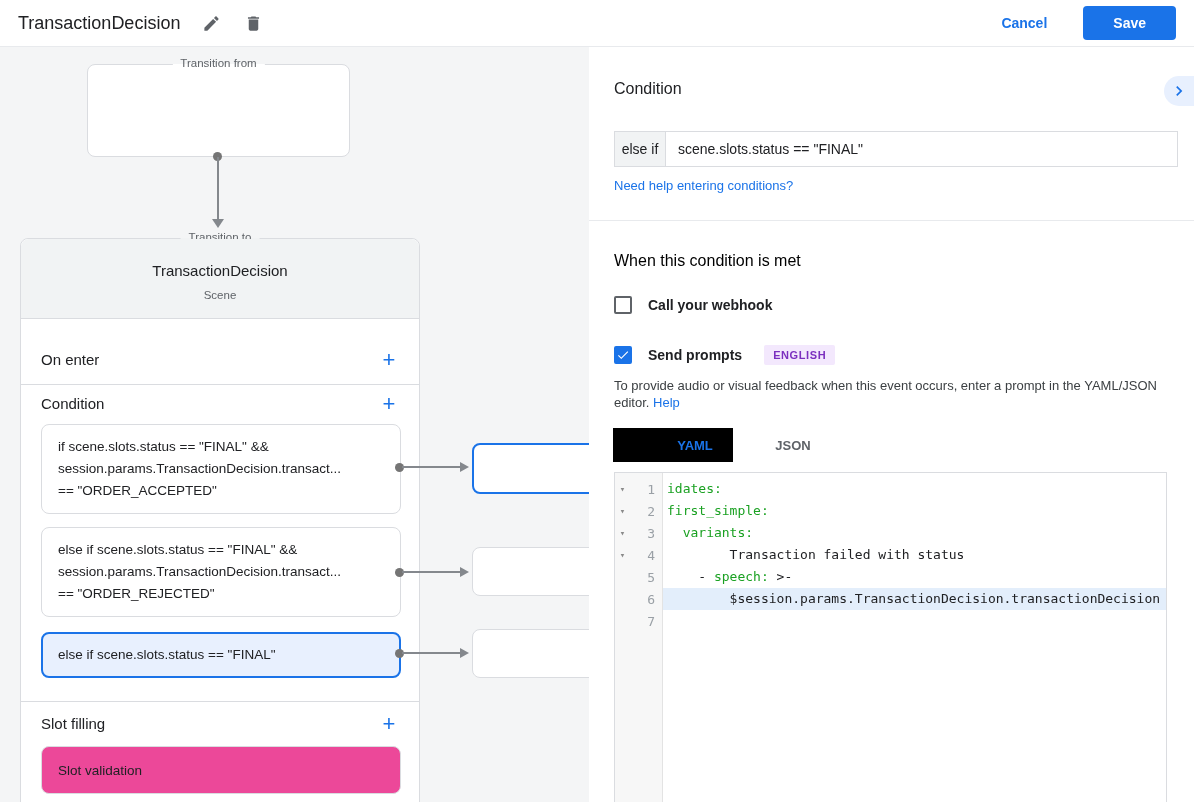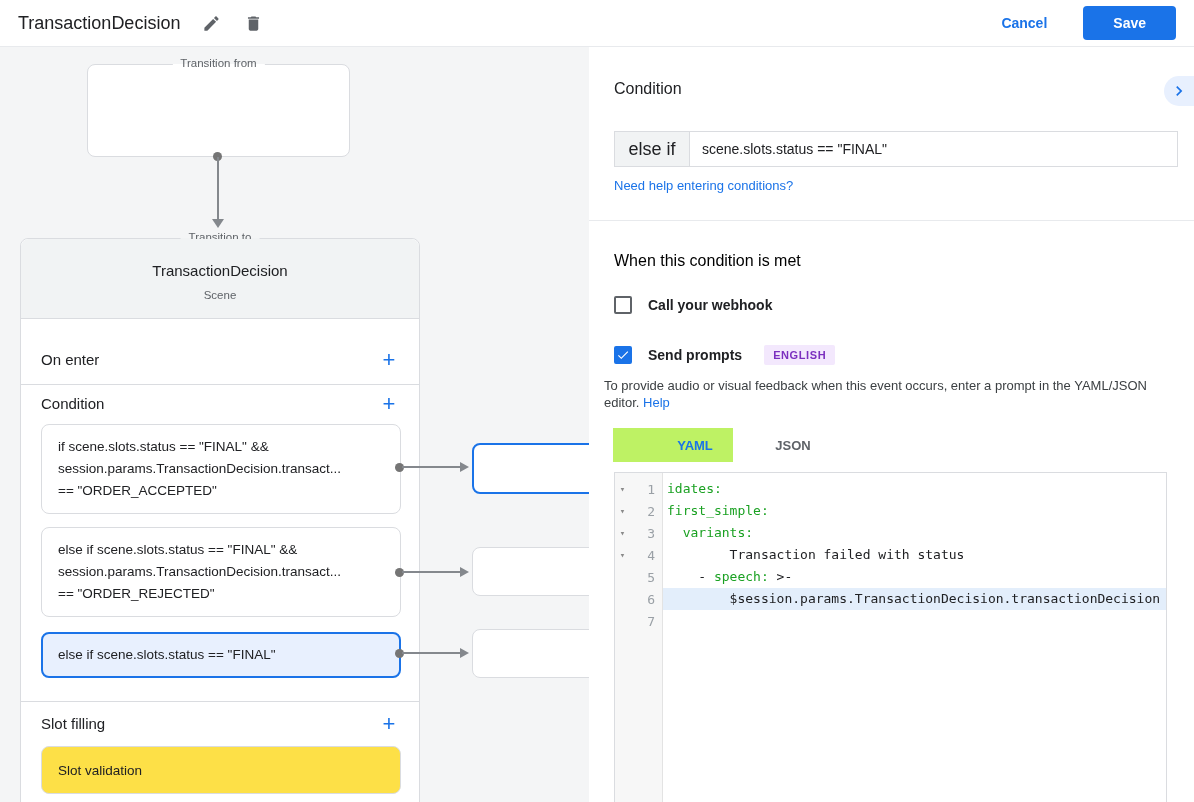--- a/index.html
+++ b/index.html
@@ -39,21 +39,21 @@
   .sec-label { position:absolute; left:20px; font-size:15px; color:#202124; }
   .plus-btn { position:absolute; right:18px; width:24px; height:24px; color:#1a73e8; font-size:22px;
               font-weight:300; text-align:center; line-height:22px; cursor:pointer; }
   .row-divider { position:absolute; left:0; right:0; height:0; border-bottom:1px solid #dadce0; }
 
   .cond-card { position:absolute; left:20px; width:360px; background:#fff; border:1px solid #dadce0;
                border-radius:8px; padding:11px 16px; font-size:13.5px; line-height:22px; color:#202124; cursor:pointer; }
   .cond-card.selected { background:#e8f0fe; border:2px solid #1a73e8; padding:10px 15px; }
   .cond-line { white-space:nowrap; overflow:hidden; }
 
-  .slot-card { position:absolute; left:20px; width:360px; height:48px; background:#fde047; border:1px solid #dadce0;
+  .slot-card { position:absolute; left:20px; width:360px; height:48px; background:#ec4899; border:1px solid #dadce0;
                border-radius:8px; font-size:13.5px; color:#202124; display:flex; align-items:center;
                padding:0 16px; cursor:pointer; }
 
   
   .dot { position:absolute; width:9px; height:9px; border-radius:50%; background:#757575; }
   .hline { position:absolute; height:2px; background:#84888d; }
   .vline { position:absolute; width:2px; background:#84888d; }
   .arrow-right { position:absolute; width:0; height:0; border-top:5px solid transparent;
                  border-bottom:5px solid transparent; border-left:9px solid #84888d; }
   .arrow-down { position:absolute; width:0; height:0; border-left:6px solid transparent;
@@ -64,46 +64,46 @@
   .target-box.selected { border:2px solid #1a73e8; }
 
   
   .panel { position:absolute; top:47px; left:589px; width:605px; height:755px; background:#fff; z-index:20; }
   .panel-title { position:absolute; left:25px; top:33px; font-size:16px; color:#202124; }
   .collapse-pill { position:absolute; right:0; top:29px; width:30px; height:30px; background:#e8f0fe;
                    border-radius:16px 0 0 16px; cursor:pointer; display:flex; align-items:center; justify-content:center; }
   .collapse-pill svg { width:20px; height:20px; fill:#1a73e8; }
 
   .cond-input-row { position:absolute; left:25px; top:84px; width:564px; height:36px; display:flex; }
-  .cond-prefix { width:76px; height:36px; background:#f1f3f4; border:1px solid #dadce0;
-                 font-size:18px; color:#202124; display:flex; align-items:center; justify-content:center; }
+  .cond-prefix { width:52px; height:36px; background:#f1f3f4; border:1px solid #dadce0;
+                 font-size:14px; color:#202124; display:flex; align-items:center; justify-content:center; }
   .cond-input { flex:1; height:36px; border:1px solid #dadce0; border-left:none; background:#fff;
                 font-size:14px; color:#202124; padding:0 12px; font-family:"Liberation Sans",sans-serif; outline:none; }
   .help-link { position:absolute; left:25px; top:131px; font-size:13px; color:#1a73e8; cursor:pointer; }
   .panel-divider { position:absolute; left:0; top:173px; width:605px; border-bottom:1px solid #e8eaed; }
 
   .when-title { position:absolute; left:25px; top:205px; font-size:16px; color:#000000; }
 
   .cb-row { position:absolute; left:25px; display:flex; align-items:center; }
   .cb { width:18px; height:18px; border:2px solid #5f6368; border-radius:2px; background:#fff;
         cursor:pointer; flex:none; display:flex; align-items:center; justify-content:center; }
   .cb.checked { background:#1a73e8; border-color:#1a73e8; }
   .cb svg { width:16px; height:16px; fill:#fff; display:none; }
   .cb.checked svg { display:block; }
   .cb-label { margin-left:16px; font-size:14px; font-weight:bold; color:#202124;text-align:center; }
   .lang-badge { margin-left:22px; background:#f3e8fd; color:#7b2fbf; font-size:11px; font-weight:bold;
                 letter-spacing:.6px; padding:4px 9px; border-radius:2px; }
 
-  .prompt-desc { position:absolute; left:15px; top:330px; width:560px; font-size:13px; line-height:17px; color:#3c4043; }
+  .prompt-desc { position:absolute; left:25px; top:330px; width:560px; font-size:13px; line-height:17px; color:#3c4043; }
   .inline-link { color:#1a73e8; cursor:pointer; }
 
   .tabs { position:absolute; left:24px; top:381px; display:flex; }
   .tab { width:120px; height:34px; display:flex; align-items:center; justify-content:center;
          font-size:13px; font-weight:bold; color:#5f6368; cursor:pointer; }
-  .tab.active { background:#bef264; color:#1a73e8;padding-left:44px; }
+  .tab.active { background:#000000; color:#1a73e8;padding-left:44px; }
 
   .editor { position:absolute; left:25px; top:425px; width:1153px; height:400px; border:1px solid #dadce0;
             background:#fff; display:flex; font-family:"DejaVu Sans Mono",monospace; font-size:13px; max-width:553px; }
   .gutter { width:48px; background:#f7f7f7; border-right:1px solid #e3e3e3; padding-top:5px; flex:none; }
   .gutter-row { height:22px; display:flex; align-items:center; }
   .fold { width:15px; text-align:center; font-size:9px; color:#8a8a8a; cursor:pointer; }
   .lnum { flex:1; text-align:right; padding-right:7px; color:#9aa0a6; font-size:13px; }
   .code { flex:1; padding-top:5px; overflow:hidden; cursor:text; }
   .code-row { height:22px; line-height:22px; white-space:pre; padding-left:4px; }
   .code-row.hl { background:#e3eefb; }

